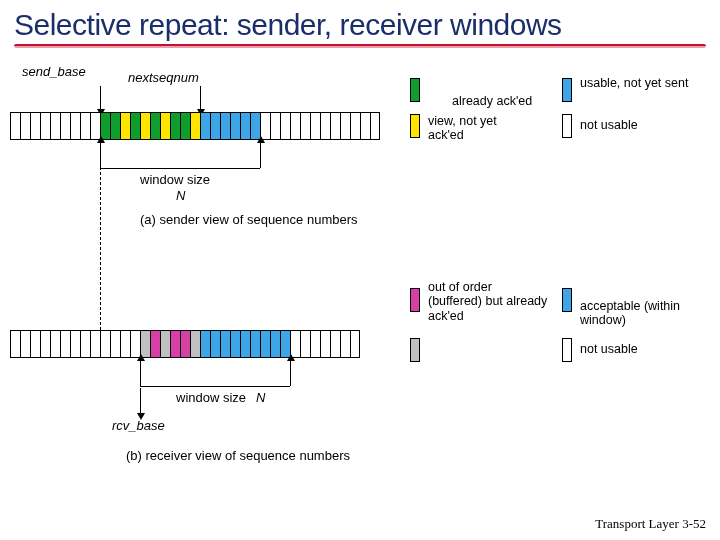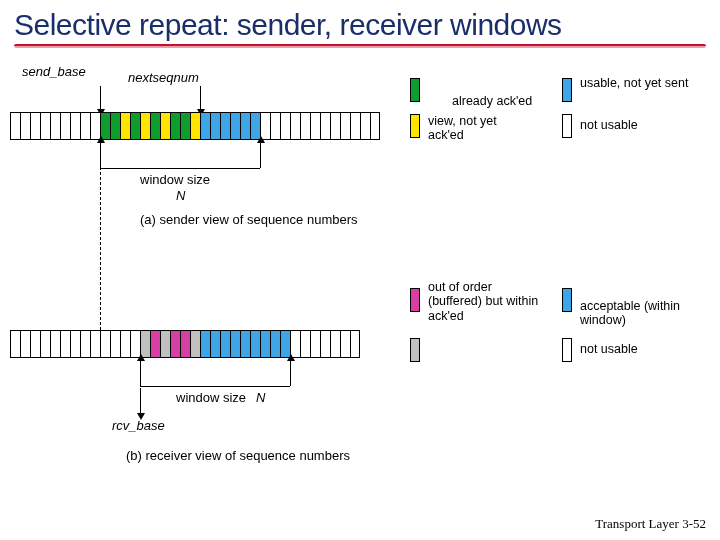--- a/index.html
+++ b/index.html
@@ -178,21 +178,21 @@
   <div class="hline" style="left:140px; top:338px; width:150px;"></div>
   <div class="lbl" style="left:176px; top:342px;">window size</div>
   <div class="lbl italic" style="left:256px; top:342px;">N</div>
 
   <div class="vline arrowhead-down" style="left:140px; top:340px; height:26px;"></div>
   <div class="lbl italic" style="left:112px; top:370px;">rcv_base</div>
 
   <div class="lbl" style="left:126px; top:400px;">(b) receiver view of sequence numbers</div>
 
   <div class="legbox" style="left:410px; top:240px; background:#d63fa3;"></div>
-  <div class="legtxt" style="left:428px; top:232px; width:120px;">out of order (buffered) but within ack'ed</div>
+  <div class="legtxt" style="left:428px; top:232px; width:120px;">out of order (buffered) but already ack'ed</div>
 
   <div class="legbox" style="left:410px; top:290px; background:#c0c0c0;"></div>
 
   <div class="legbox" style="left:562px; top:240px; background:#3ea6e6;"></div>
   <div class="legtxt" style="left:580px; top:236px; width:120px;margin-top:15px;">acceptable (within window)</div>
 
   <div class="legbox" style="left:562px; top:290px; background:#fff;"></div>
   <div class="legtxt" style="left:580px; top:294px; width:100px;">not usable</div>
 
 </div>

